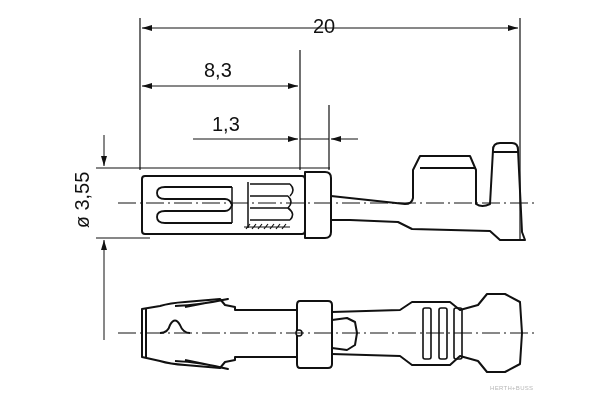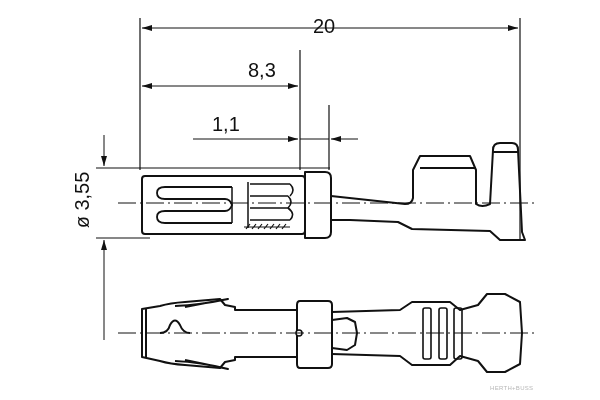--- a/index.html
+++ b/index.html
@@ -69,16 +69,16 @@
     <path d="M332,320 L347,318 L355,322 L357,333 L355,345 L347,350 L332,348"></path>
     <path d="M332,312 L400,310 L412,302 L450,302 L460,310 L478,305 L487,294 L505,294 L520,302 L522,333 L520,364 L505,372 L487,372 L478,361 L460,356 L450,365 L412,365 L400,356 L332,354"></path>
     <rect x="423" y="308" width="8" height="51" rx="2" stroke-width="1.6"></rect>
     <rect x="439" y="308" width="8" height="51" rx="2" stroke-width="1.6"></rect>
     <rect x="454" y="308" width="8" height="51" rx="2" stroke-width="1.6"></rect>
   </g>
   <line x1="118" y1="333" x2="535" y2="333" stroke="#111" stroke-width="1" stroke-dasharray="18,4,2,4"></line>
 </svg>
 
 <div class="dim-text" style="left:313px;top:16px;">20</div>
-<div class="dim-text" style="left:204px;top:60px;margin-left:44px;">8,3</div>
-<div class="dim-text" style="left:212px;top:114px;">1,1</div>
+<div class="dim-text" style="left:204px;top:60px;">8,3</div>
+<div class="dim-text" style="left:212px;top:114px;">1,3</div>
 <div class="dim-text" style="left:42px;top:190px;transform:rotate(-90deg);transform-origin:center;width:80px;text-align:center;">ø 3,55</div>
 <div class="watermark" style="left:490px;top:385px;">HERTH+BUSS</div>
 
 </body></html>

